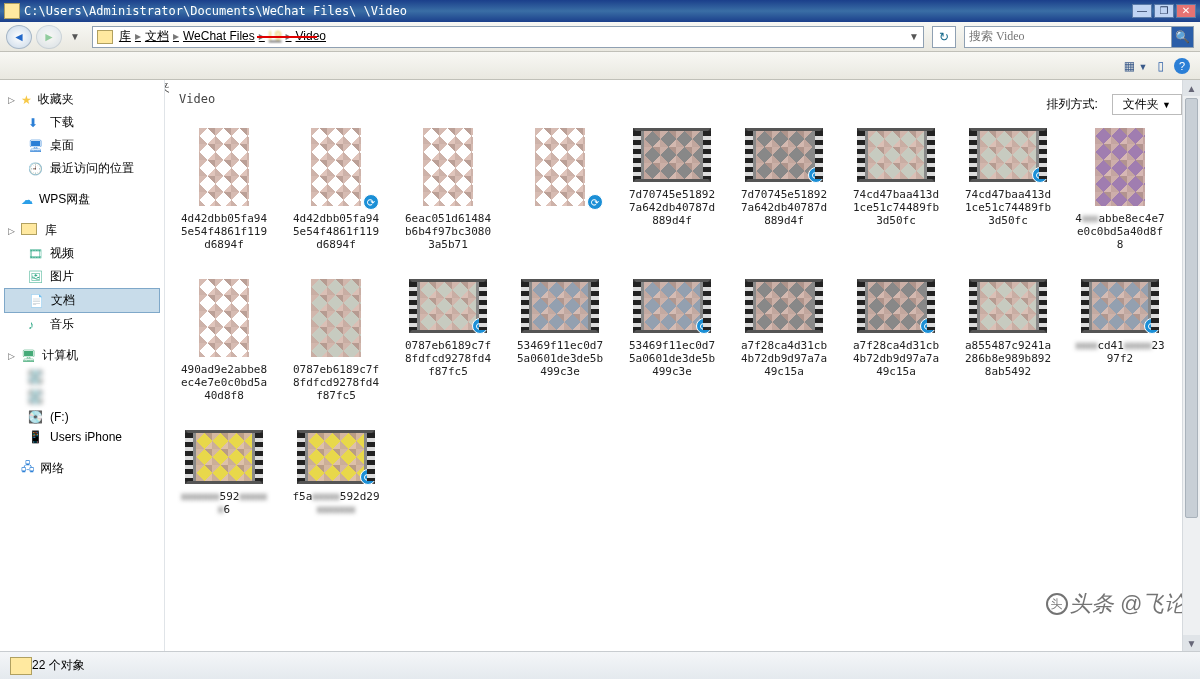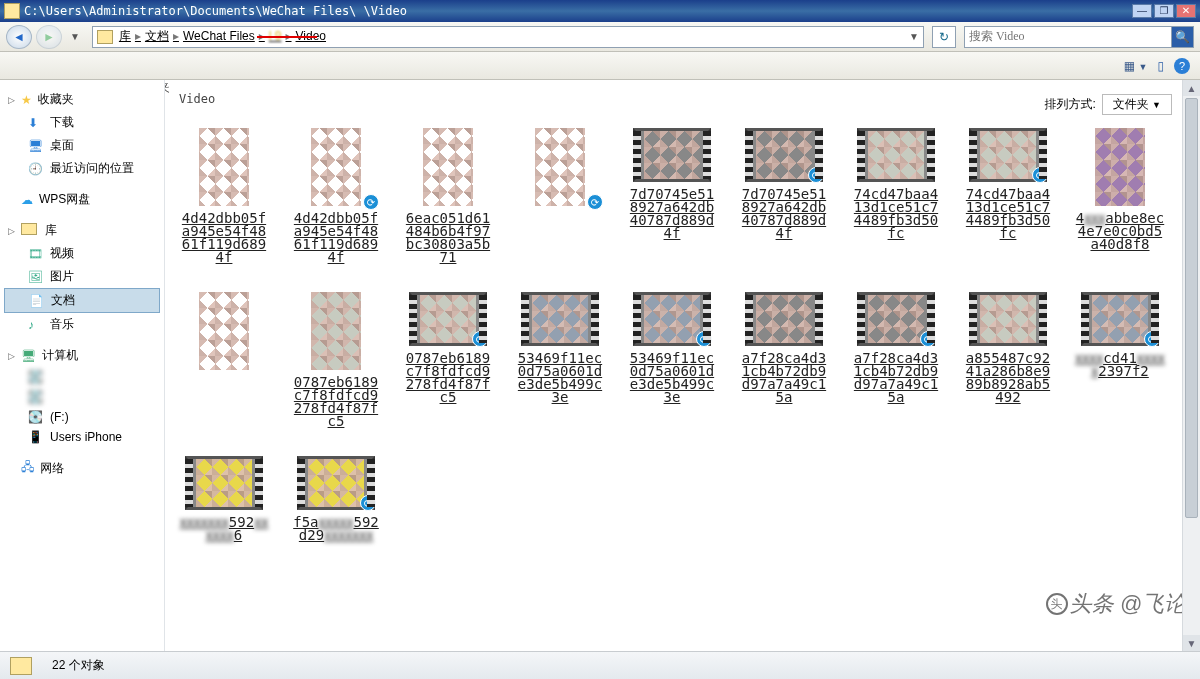--- a/index.html
+++ b/index.html
@@ -42,46 +42,46 @@
 .star{color:#f7c948;}
 .side-item{display:flex;align-items:center;gap:6px;padding:3px 4px 3px 24px;font-size:12px;}
 .side-item .ico{width:16px;height:14px;}
 .side-item.selected{background:#c8dcea;border:1px solid #7fa8c9;}
 .blurred{filter:blur(2.5px);}
 
 
 .content{flex:1;position:relative;padding:10px 12px 4px 14px;overflow:hidden;}
 .lib-title{font-size:20px;letter-spacing:2px;}
 .lib-sub{font-family:"SimSun",monospace;font-size:12px;color:#444;margin-top:2px;}
-.sortby{position:absolute;right:28px;top:14px;font-size:12px;display:flex;align-items:center;gap:6px;}
+.sortby{position:absolute;right:18px;top:14px;font-size:12px;display:flex;align-items:center;gap:14px;}
 .sortby .curr{border:1px solid #bbb;padding:1px 10px;}
 .grid{display:flex;flex-wrap:wrap;gap:28px 22px;margin-top:22px;align-content:flex-start;}
 .cell{width:90px;text-align:center;}
 .thumb{width:78px;margin:0 auto 6px;position:relative;}
 .thumb.portrait{height:78px;}
 .thumb.landscape{height:54px;border:3px solid #555;border-left-color:#333;border-right-color:#333;background:#888;}
 .thumb.landscape::before,.thumb.landscape::after{content:"";position:absolute;top:0;bottom:0;width:8px;background:repeating-linear-gradient(#222 0 5px,#ddd 5px 9px);}
 .thumb.landscape::before{left:-3px;}.thumb.landscape::after{right:-3px;}
 .thumb.portrait .img{width:50px;height:78px;margin:0 auto;display:block;}
 .mosaic{background:
   linear-gradient(45deg,rgba(200,170,160,.9) 25%,transparent 25%),
   linear-gradient(-45deg,rgba(220,190,180,.9) 25%,transparent 25%),
   linear-gradient(45deg,transparent 75%,rgba(180,150,140,.9) 75%),
   linear-gradient(-45deg,transparent 75%,rgba(210,180,170,.9) 75%);
   background-size:16px 16px; filter:blur(0.5px);}
 .mosaic.b{background-color:#93a0b0;}
 .mosaic.y{background-color:#e8d84a;}
 .mosaic.g{background-color:#c7cbc0;}
 .mosaic.p{background-color:#a07db0;}
 .sync{position:absolute;right:-4px;bottom:-4px;width:16px;height:16px;border-radius:50%;background:#1b8fd6;border:1px solid #fff;display:flex;align-items:center;justify-content:center;color:#fff;font-size:10px;}
-.fname{font-family:Consolas,"SimSun",monospace;font-size:14px;line-height:13px;word-break:break-all;color:#222;text-decoration:underline;}
+.fname{font-family:Consolas,"SimSun",monospace;font-size:11px;line-height:13px;word-break:break-all;color:#222;}
 .fname .bl{filter:blur(2px);}
 
 
-.statusbar{height:28px;border-top:1px solid #c8ccd0;background:linear-gradient(#f4f6f8,#e4e9ee);display:flex;align-items:center;padding:0 10px;gap:20px;}
+.statusbar{height:28px;border-top:1px solid #c8ccd0;background:linear-gradient(#f4f6f8,#e4e9ee);display:flex;align-items:center;padding:0 10px;gap:0;}
 .statusbar .folder-big{width:22px;height:18px;background:#ffe9a0;border:1px solid #b0a060;}
 .watermark{position:absolute;right:14px;bottom:32px;font-size:22px;color:rgba(0,0,0,.55);font-style:italic;display:flex;align-items:center;gap:2px;}
 .watermark .circ{width:22px;height:22px;border:2px solid rgba(0,0,0,.55);border-radius:50%;display:inline-flex;align-items:center;justify-content:center;font-size:12px;font-style:normal;}
 .scrollbar-v{position:absolute;right:0;top:80px;bottom:28px;width:18px;background:#eef0f2;border-left:1px solid #d6dade;}
 .scrollbar-v .arrow{height:16px;display:flex;align-items:center;justify-content:center;color:#667;background:#e0e4e8;font-size:10px;}
 .scrollbar-v .thumb-s{margin:2px;background:#c8cfd6;border:1px solid #a9b2bb;border-radius:2px;height:420px;}
 </style>
 </head>
 <body>
 
@@ -279,20 +279,21 @@
         <div class="cell">
           <div class="thumb portrait">
             <div class="img mosaic p"></div>
           </div>
           <div class="fname">4<span class="bl">xxx</span>abbe8ec4e7e0c0bd5a40d8f8</div>
         </div>
         <div class="cell">
           <div class="thumb portrait">
             <div class="img mosaic "></div>
           </div>
+          <div class="fname">490ad9e2abbe8ec4e7e0c0bd5a40d8f8</div>
         </div>
         <div class="cell">
           <div class="thumb portrait">
             <div class="img mosaic g"></div>
           </div>
           <div class="fname">0787eb6189c7f8fdfcd9278fd4f87fc5</div>
         </div>
         <div class="cell">
           <div class="thumb landscape">
             <div class="mosaic g" style="position: absolute; inset: 0px 8px;"></div>

